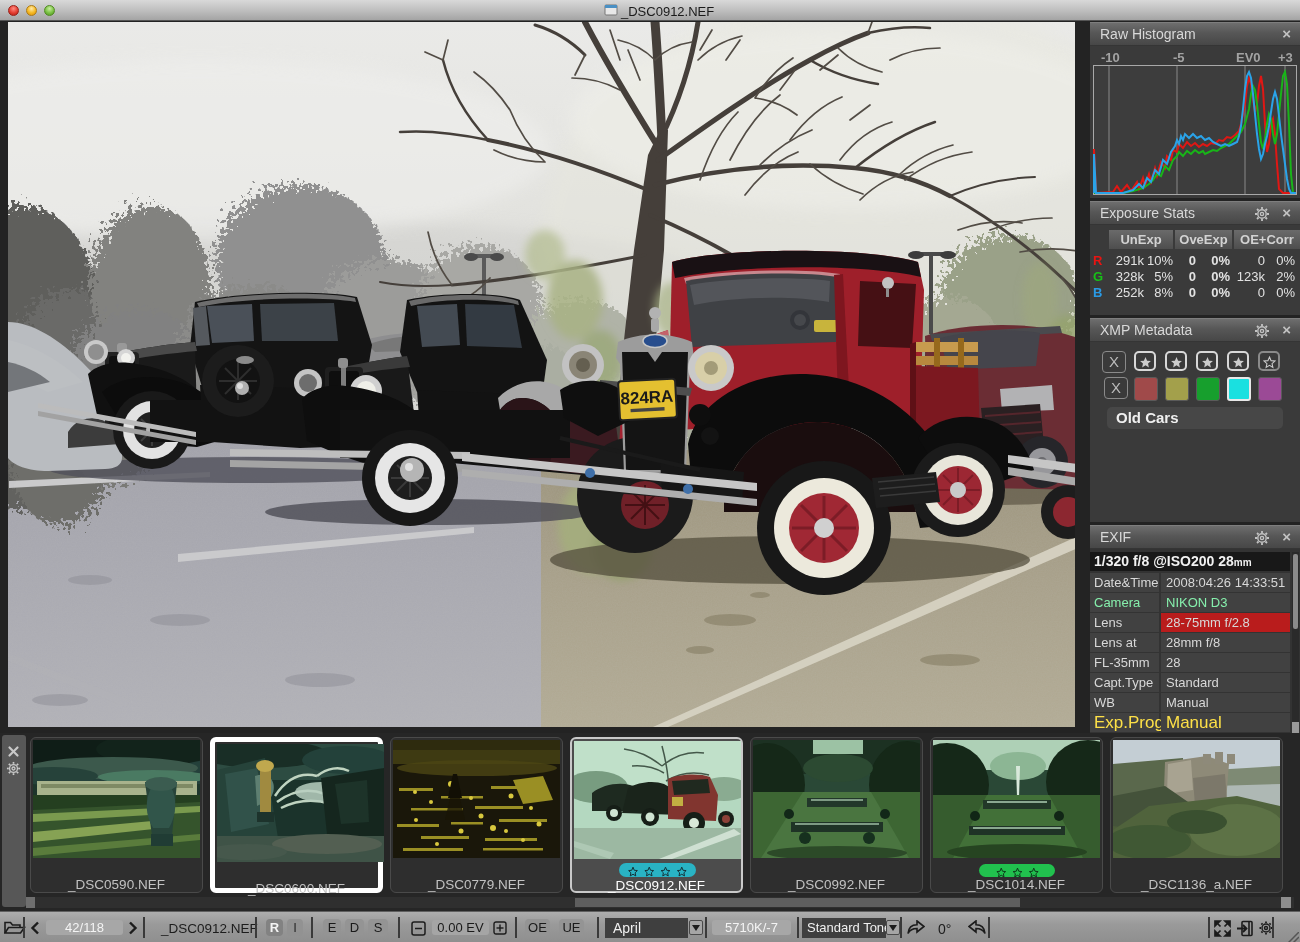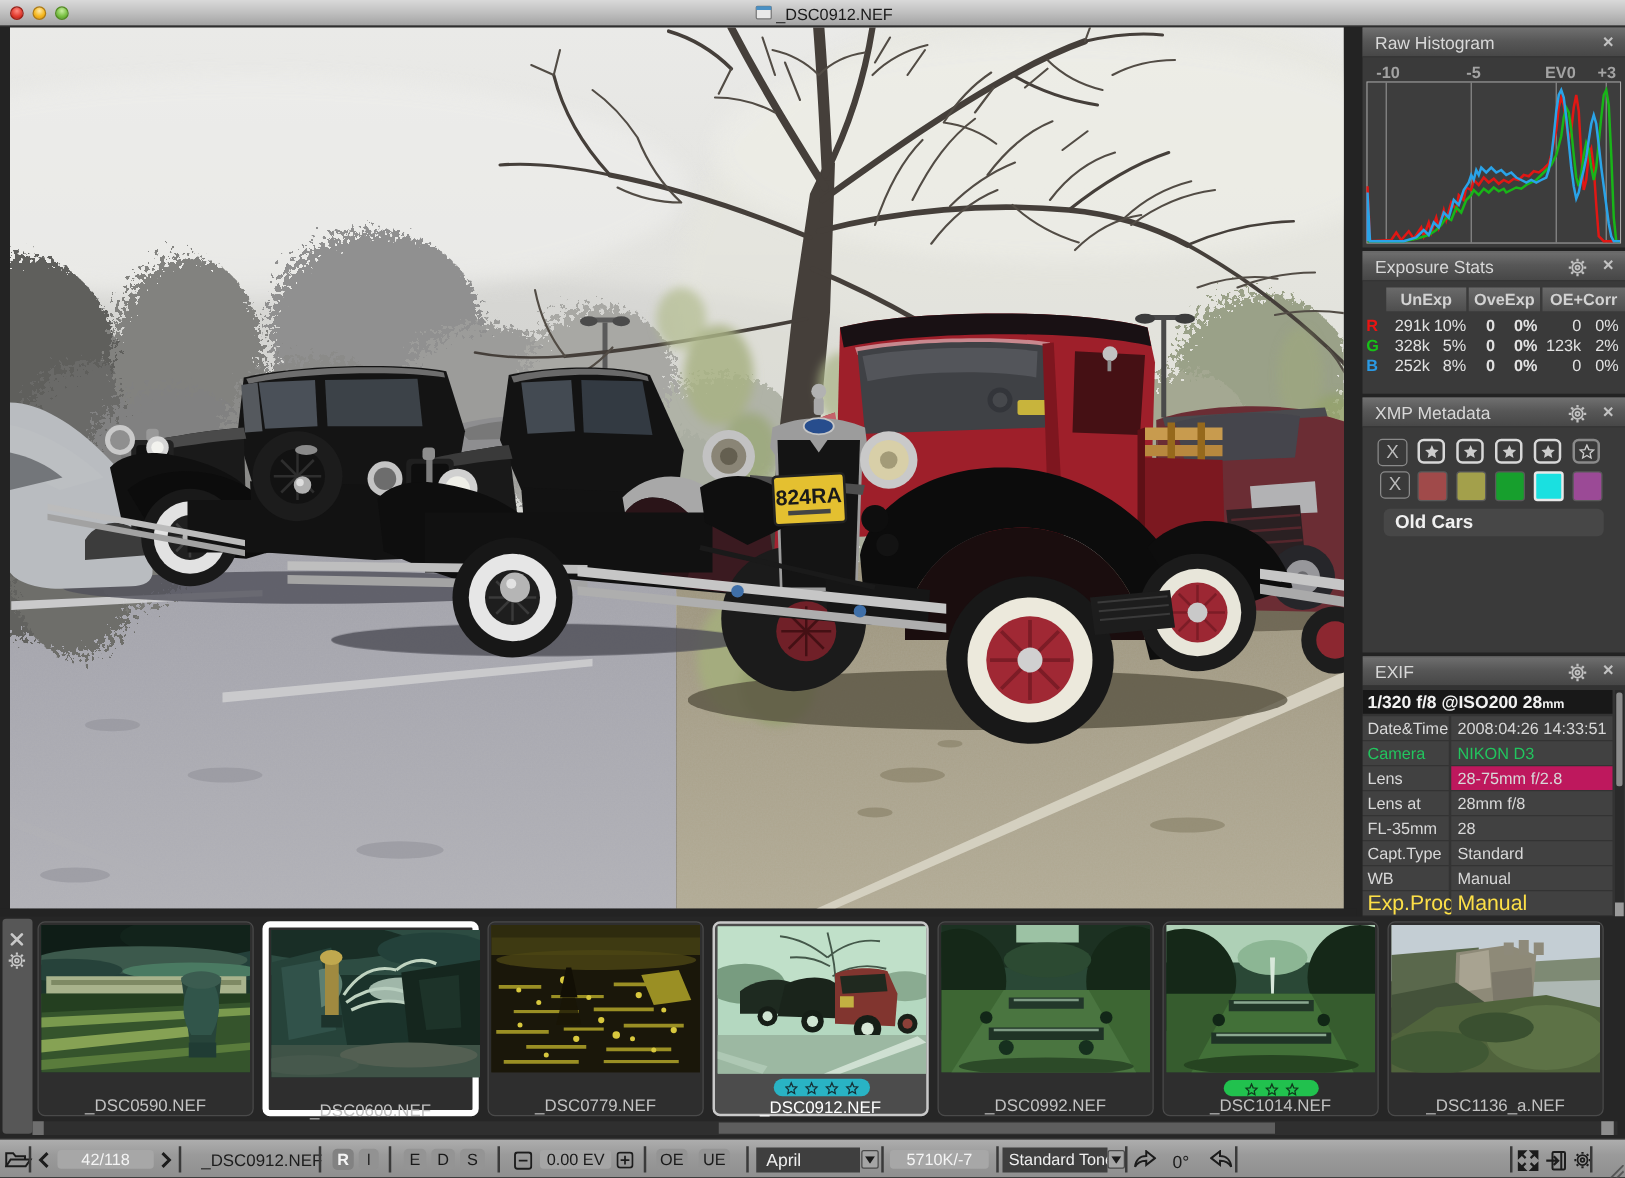--- a/index.html
+++ b/index.html
@@ -550,27 +550,27 @@
             <line x1="13" y1="3" x2="11.5" y2="4.5"></line>
             <line x1="4.5" y1="11.5" x2="3" y2="13"></line>
           </g>
         </g>
       </svg></div>
   <div class="abs" style="left:0;top:27px;width:200px;height:19px;background:#181818;color:#f2f2f2;font-weight:bold;font-size:14px;line-height:19px;padding-left:4px;box-sizing:border-box;">1/320 f/8 @ISO200 28<span style="font-size:10px;">mm</span></div>
 <div class="abs" style="left:0;top:48px;width:200px;height:19px;font-size:13px;color:#d8d8d8;">
     <div class="abs" style="left:0;top:0;width:69px;height:19px;background:#414141;line-height:19px;padding-left:4px;box-sizing:border-box;">Date&amp;Time</div>
     <div class="abs" style="left:71px;top:0;width:129px;height:19px;background:#414141;line-height:19px;padding-left:5px;box-sizing:border-box;white-space:nowrap;">2008:04:26 14:33:51</div>
   </div>
-<div class="abs" style="left:0;top:68px;width:200px;height:19px;font-size:13px;color:#22c55e;">
+<div class="abs" style="left:0;top:68px;width:200px;height:19px;font-size:13px;color:#86efac;">
     <div class="abs" style="left:0;top:0;width:69px;height:19px;background:#414141;line-height:19px;padding-left:4px;box-sizing:border-box;">Camera</div>
     <div class="abs" style="left:71px;top:0;width:129px;height:19px;background:#414141;line-height:19px;padding-left:5px;box-sizing:border-box;white-space:nowrap;">NIKON D3</div>
   </div>
 <div class="abs" style="left:0;top:88px;width:200px;height:19px;font-size:13px;color:#d8d8d8;">
     <div class="abs" style="left:0;top:0;width:69px;height:19px;background:#414141;line-height:19px;padding-left:4px;box-sizing:border-box;">Lens</div>
-    <div class="abs" style="left:71px;top:0;width:129px;height:19px;background:#be185d;line-height:19px;padding-left:5px;box-sizing:border-box;white-space:nowrap;">28-75mm f/2.8</div>
+    <div class="abs" style="left:71px;top:0;width:129px;height:19px;background:#b91c1c;line-height:19px;padding-left:5px;box-sizing:border-box;white-space:nowrap;">28-75mm f/2.8</div>
   </div>
 <div class="abs" style="left:0;top:108px;width:200px;height:19px;font-size:13px;color:#d8d8d8;">
     <div class="abs" style="left:0;top:0;width:69px;height:19px;background:#414141;line-height:19px;padding-left:4px;box-sizing:border-box;">Lens at</div>
     <div class="abs" style="left:71px;top:0;width:129px;height:19px;background:#414141;line-height:19px;padding-left:5px;box-sizing:border-box;white-space:nowrap;">28mm f/8</div>
   </div>
 <div class="abs" style="left:0;top:128px;width:200px;height:19px;font-size:13px;color:#d8d8d8;">
     <div class="abs" style="left:0;top:0;width:69px;height:19px;background:#414141;line-height:19px;padding-left:4px;box-sizing:border-box;">FL-35mm</div>
     <div class="abs" style="left:71px;top:0;width:129px;height:19px;background:#414141;line-height:19px;padding-left:5px;box-sizing:border-box;white-space:nowrap;">28</div>
   </div>
 <div class="abs" style="left:0;top:148px;width:200px;height:19px;font-size:13px;color:#d8d8d8;">

